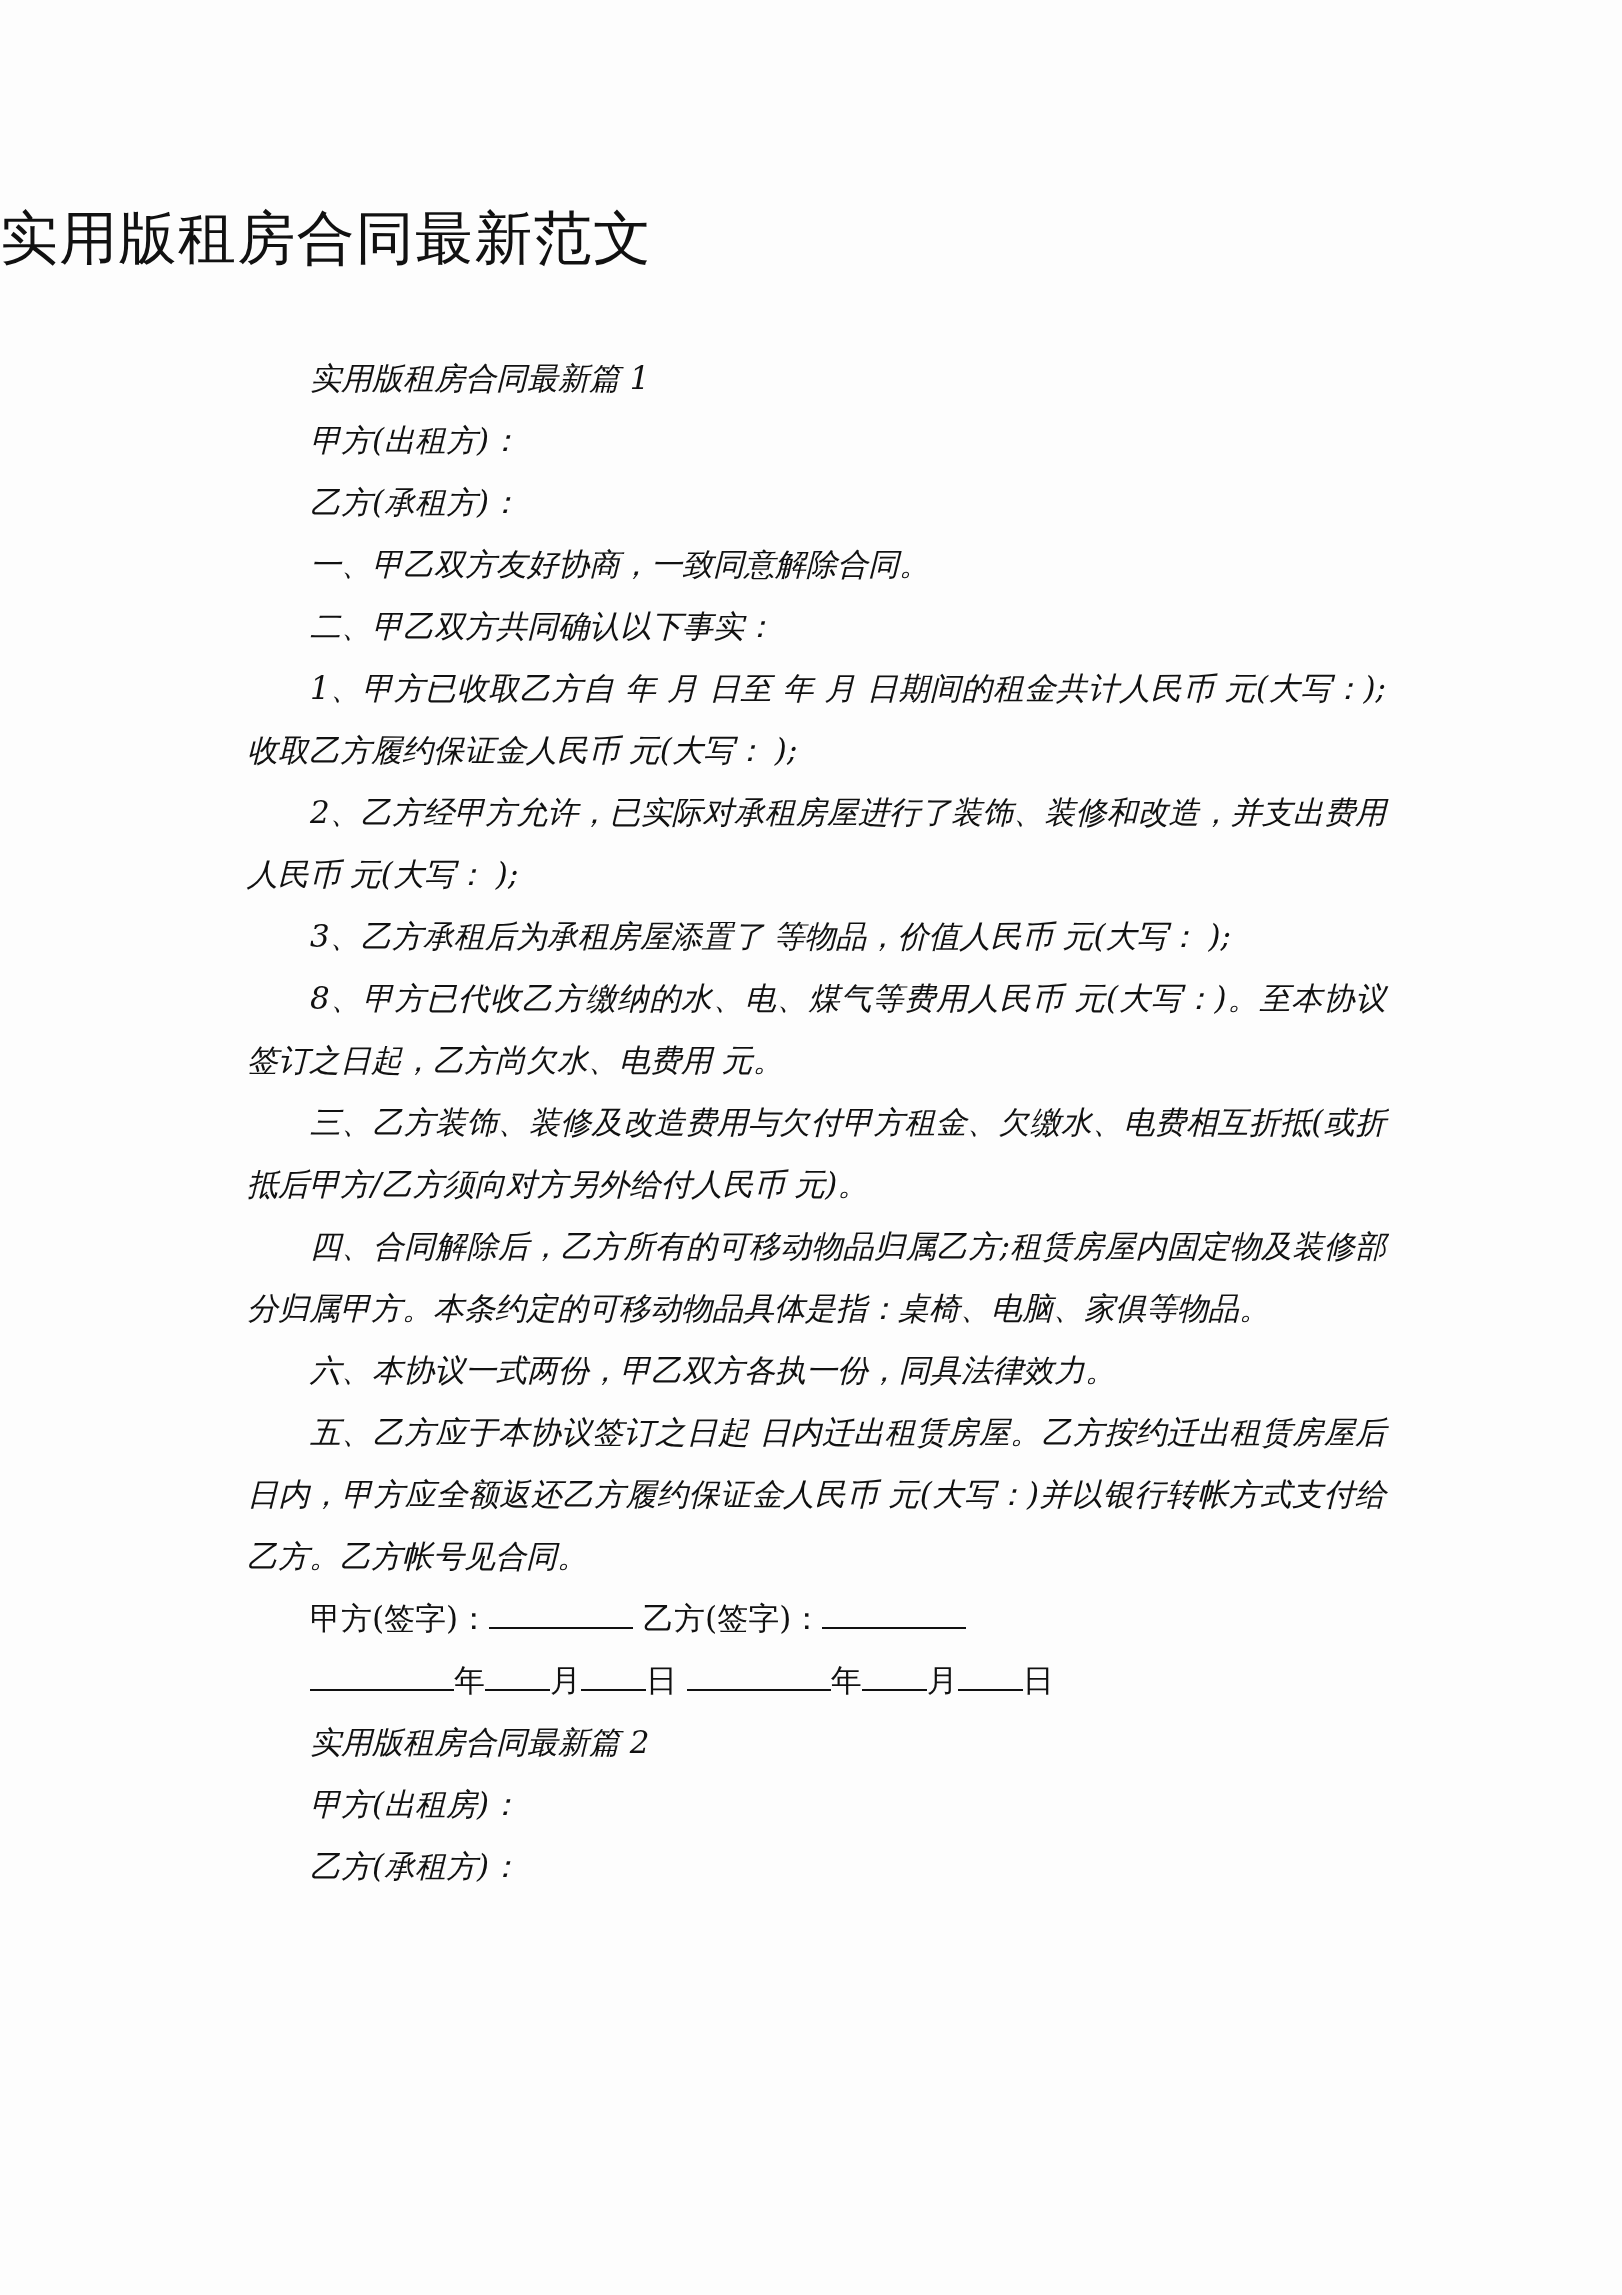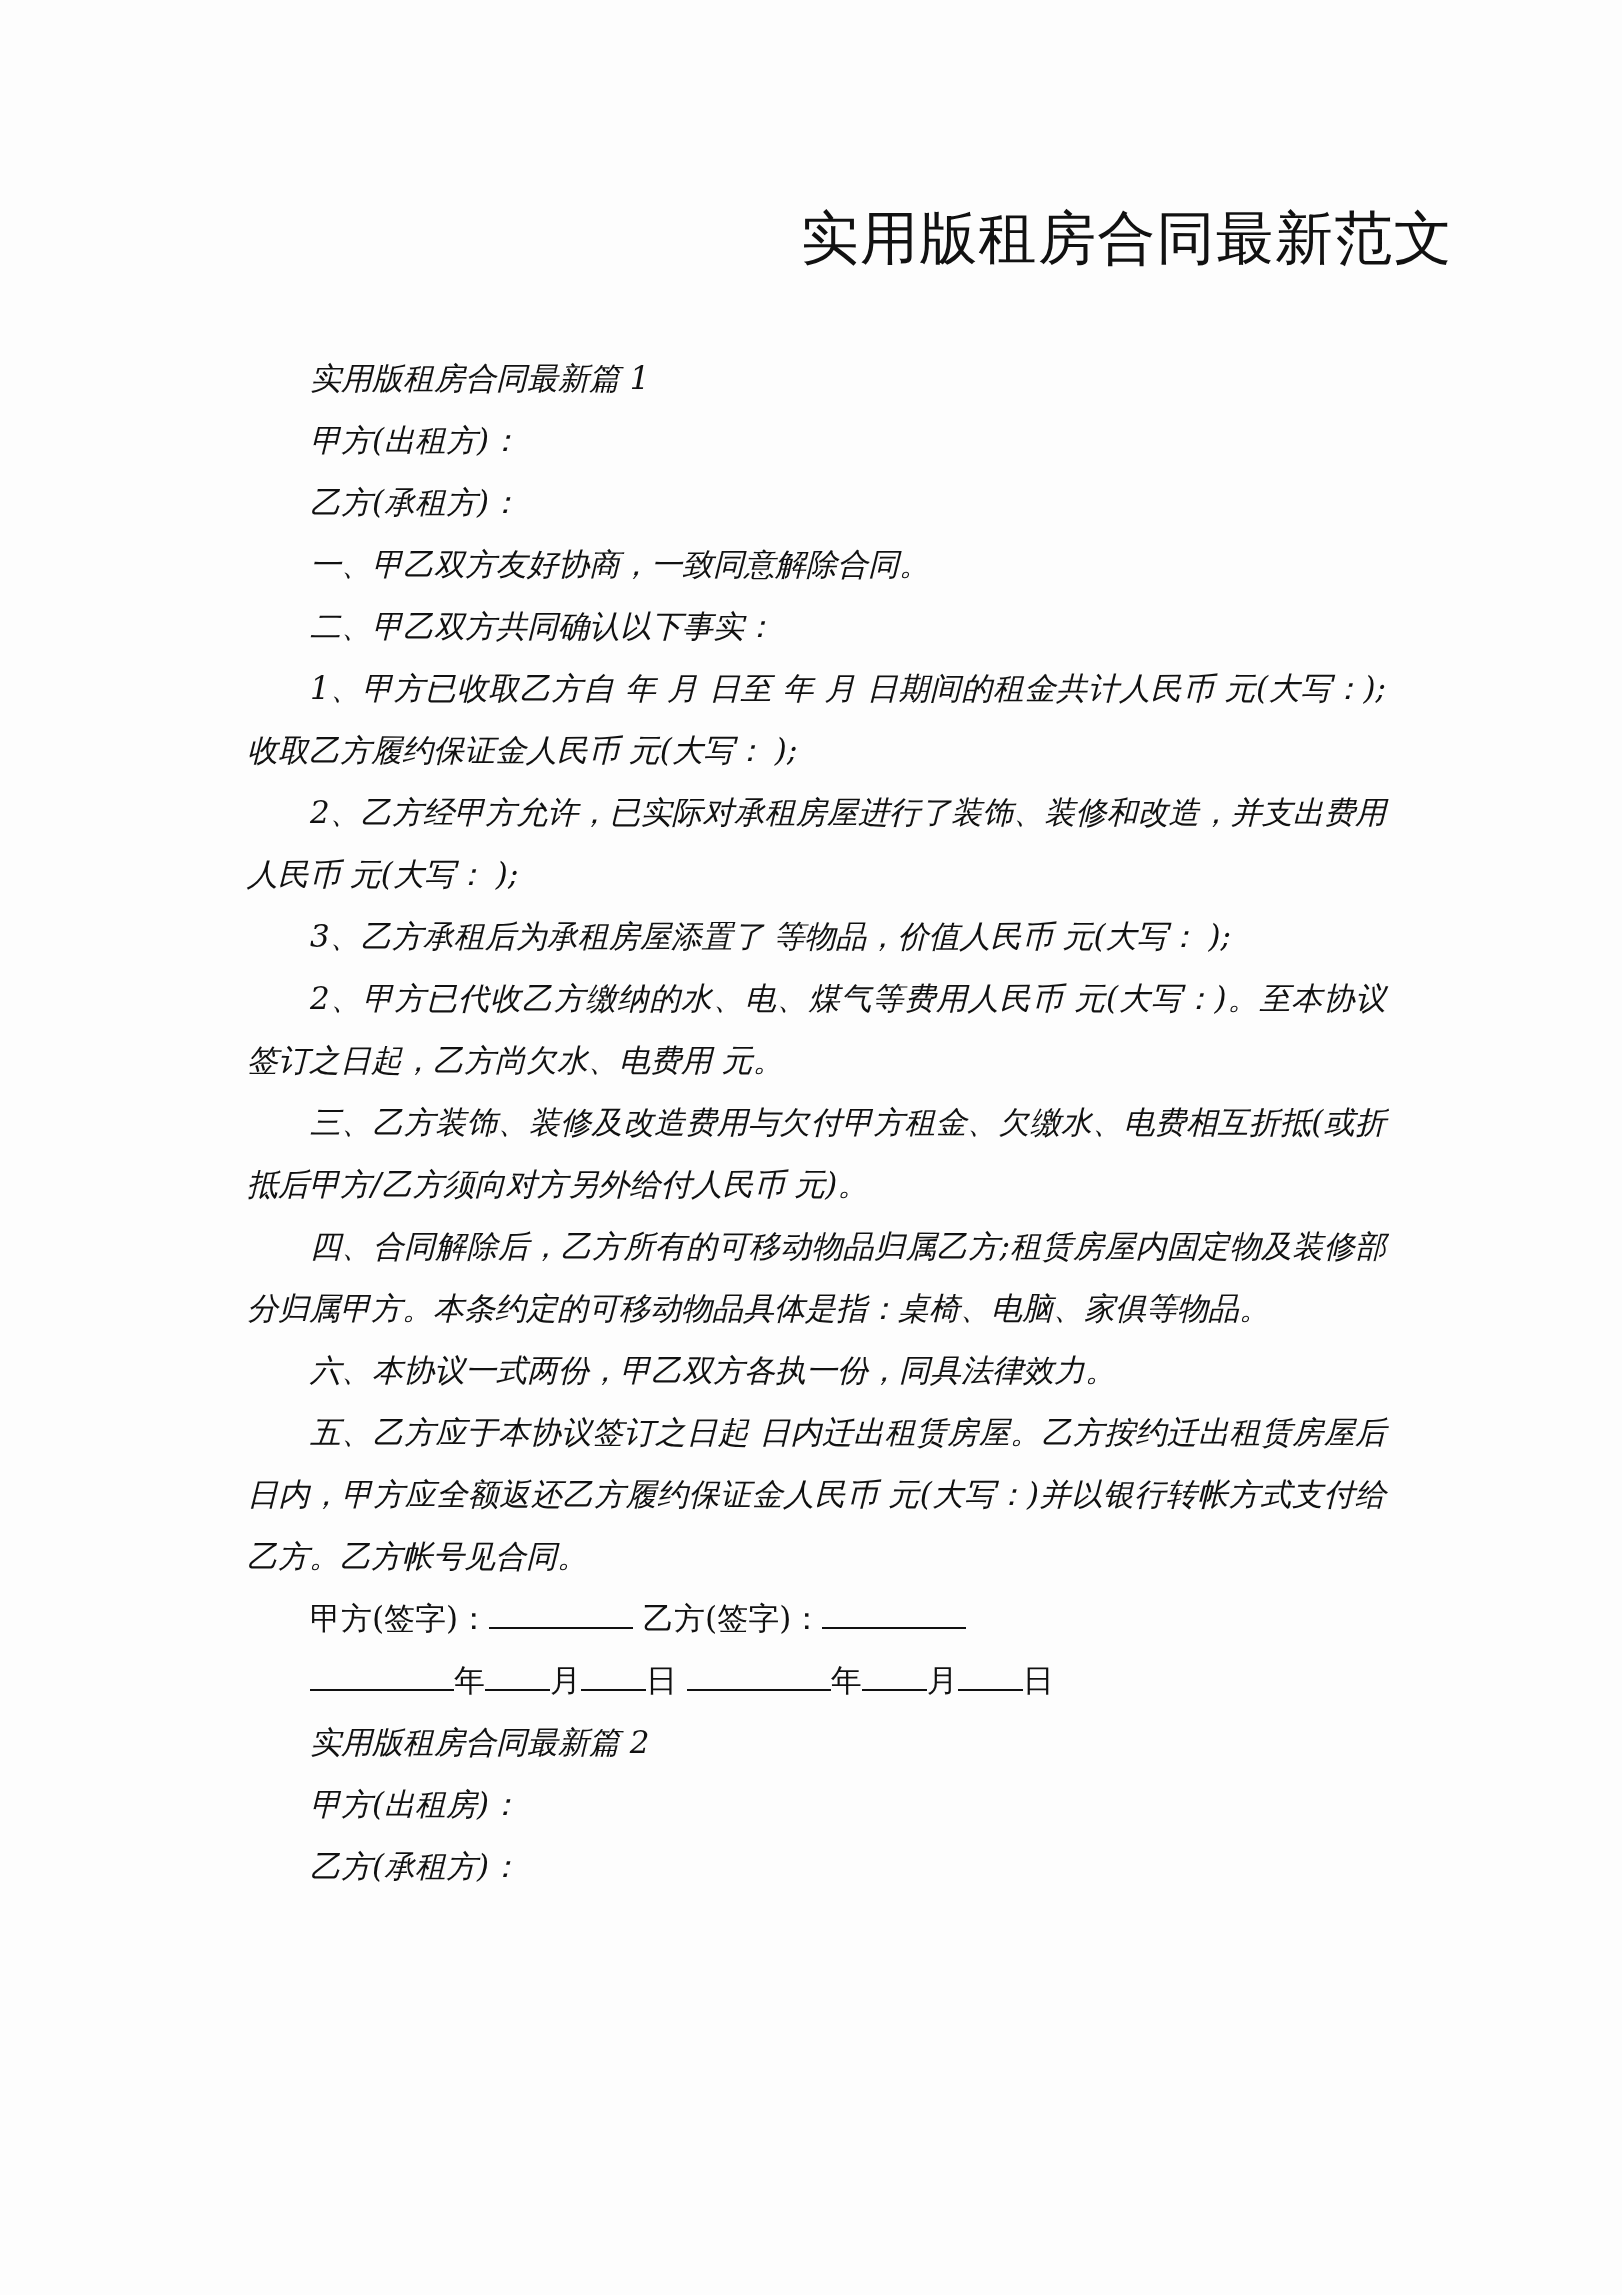--- a/index.html
+++ b/index.html
@@ -13,21 +13,21 @@
       position: relative;
       overflow: hidden;
       color: #111;
       font-family: "DejaVu Serif", "Liberation Serif", serif;
     }
     .title {
       position: absolute;
       top: 196px;
       left: 0;
       width: 1453px;
-      text-align: right;
+      text-align: left;
       font-size: 58px;
       line-height: 85px;
       letter-spacing: 1.3px;
       font-weight: normal;
       margin: 0;
     }
     .body-text {
       position: absolute;
       top: 347px;
       left: 247px;
@@ -69,21 +69,21 @@
 
 <div class="body-text">
   <p class="p">实用版租房合同最新篇 1</p>
   <p class="p">甲方(出租方)：</p>
   <p class="p">乙方(承租方)：</p>
   <p class="p">一、甲乙双方友好协商，一致同意解除合同。</p>
   <p class="p">二、甲乙双方共同确认以下事实：</p>
   <p class="p">1、甲方已收取乙方自 年 月 日至 年 月 日期间的租金共计人民币 元(大写：);收取乙方履约保证金人民币  元(大写：  );</p>
   <p class="p">2、乙方经甲方允许，已实际对承租房屋进行了装饰、装修和改造，并支出费用人民币  元(大写：  );</p>
   <p class="p">3、乙方承租后为承租房屋添置了  等物品，价值人民币  元(大写：  );</p>
-  <p class="p">2、甲方已代收乙方缴纳的水、电、煤气等费用人民币 元(大写：)。至本协议签订之日起，乙方尚欠水、电费用  元。</p>
+  <p class="p">8、甲方已代收乙方缴纳的水、电、煤气等费用人民币 元(大写：)。至本协议签订之日起，乙方尚欠水、电费用  元。</p>
   <p class="p">三、乙方装饰、装修及改造费用与欠付甲方租金、欠缴水、电费相互折抵(或折抵后甲方/乙方须向对方另外给付人民币  元)。</p>
   <p class="p">四、合同解除后，乙方所有的可移动物品归属乙方;租赁房屋内固定物及装修部分归属甲方。本条约定的可移动物品具体是指：桌椅、电脑、家俱等物品。</p>
   <p class="p">六、本协议一式两份，甲乙双方各执一份，同具法律效力。</p>
   <p class="p">五、乙方应于本协议签订之日起  日内迁出租赁房屋。乙方按约迁出租赁房屋后 日内，甲方应全额返还乙方履约保证金人民币 元(大写：)并以银行转帐方式支付给乙方。乙方帐号见合同。</p>
 
   <div class="sig-row"><span>甲方(签字)：</span><span class="blank b-long"></span> <span>乙方(签字)：</span><span class="blank b-long"></span></div>
 
   <div class="date-row"><span class="blank b-long"></span><span>年</span><span class="blank b-short"></span><span>月</span><span class="blank b-short"></span><span>日</span>&nbsp;<span class="blank b-long"></span><span>年</span><span class="blank b-short"></span><span>月</span><span class="blank b-short"></span><span>日</span></div>
 
   <p class="p">实用版租房合同最新篇 2</p>

